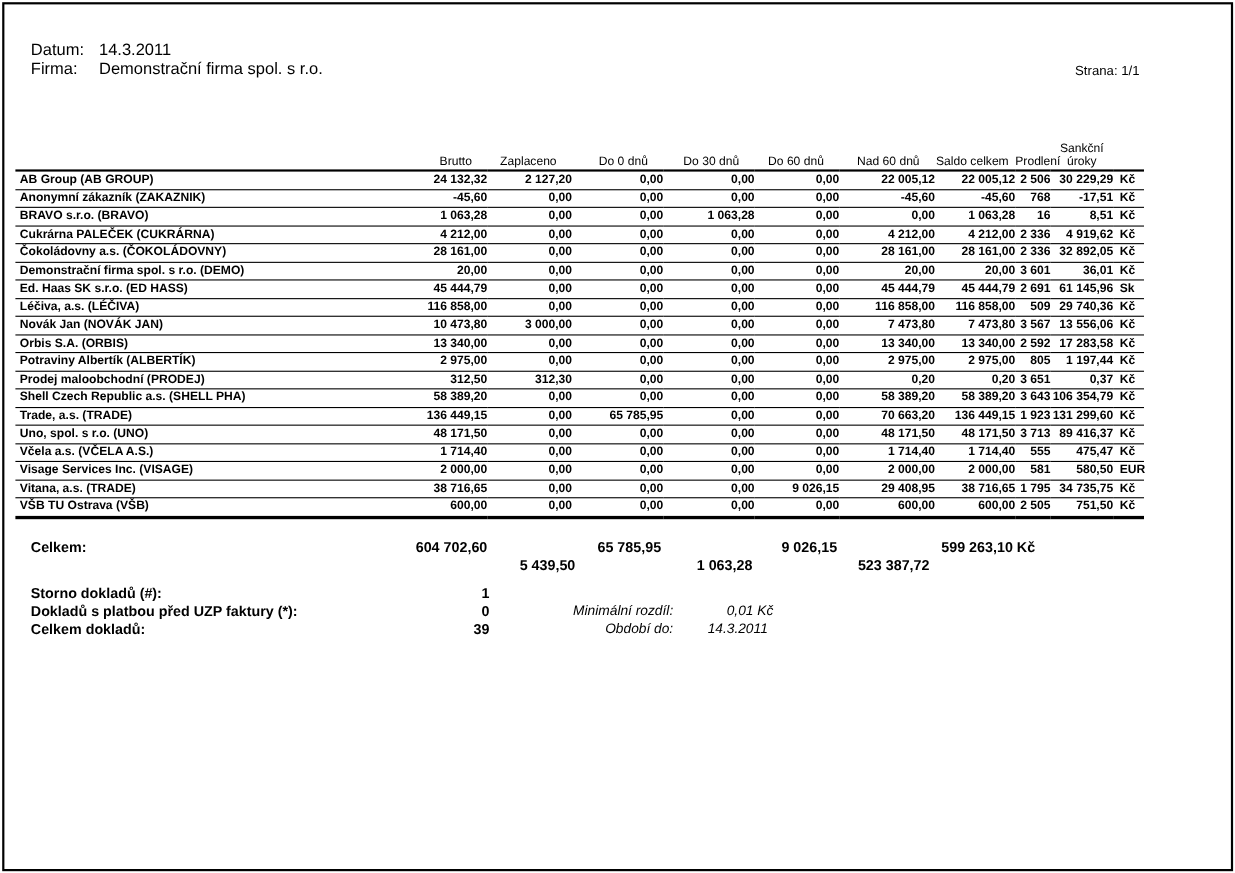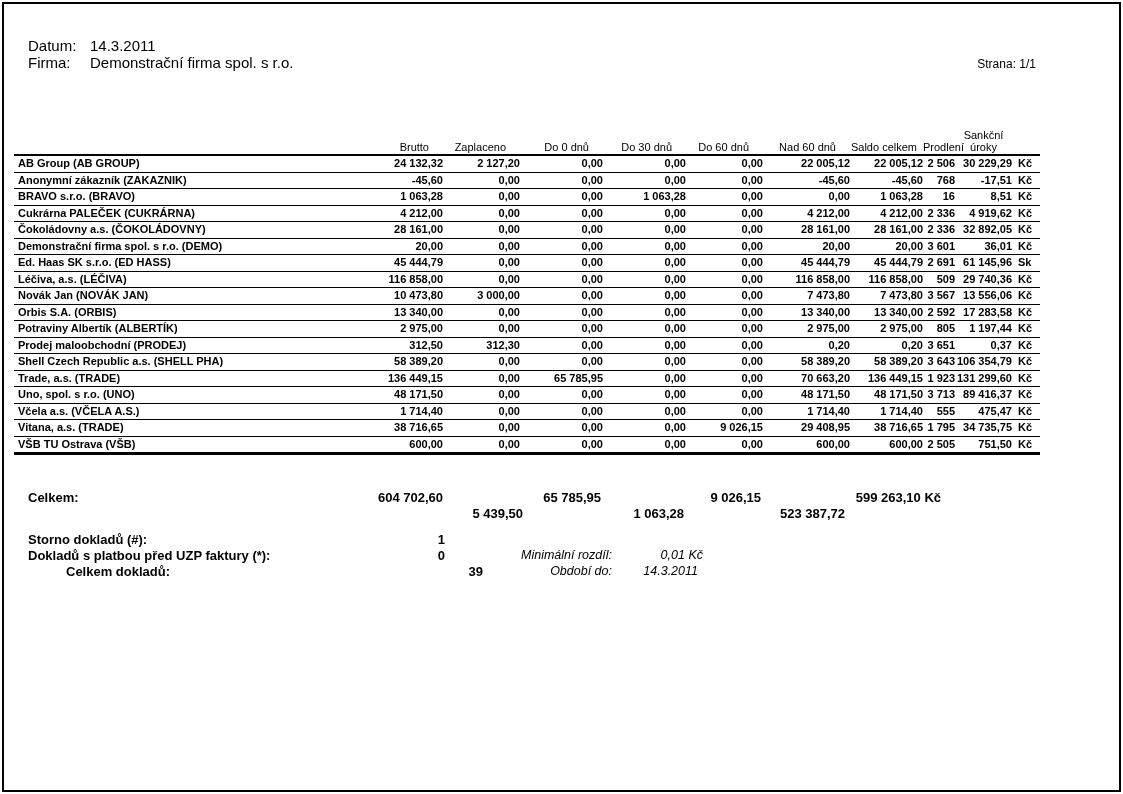--- a/index.html
+++ b/index.html
@@ -299,20 +299,33 @@
           <td>0,00</td>
           <td>0,00</td>
           <td>0,00</td>
           <td>1 714,40</td>
           <td>1 714,40</td>
           <td>555</td>
           <td>475,47</td>
           <td class="c-mena">Kč</td>
         </tr>
 
+        <tr>
+          <td class="c-name">Visage Services Inc. (VISAGE)</td>
+          <td>2 000,00</td>
+          <td>0,00</td>
+          <td>0,00</td>
+          <td>0,00</td>
+          <td>0,00</td>
+          <td>2 000,00</td>
+          <td>2 000,00</td>
+          <td>581</td>
+          <td>580,50</td>
+          <td class="c-mena">EUR</td>
+        </tr>
 
         <tr>
           <td class="c-name">Vitana, a.s. (TRADE)</td>
           <td>38 716,65</td>
           <td>0,00</td>
           <td>0,00</td>
           <td>0,00</td>
           <td>9 026,15</td>
           <td>29 408,95</td>
           <td>38 716,65</td>
@@ -348,21 +361,21 @@
   <div class="tot" style="right:274px;top:502px;">523 387,72</div>
 
   <div class="sum-row" style="top:528px;">
     <span>Storno dokladů (#):</span>
     <span>1</span>
   </div>
   <div class="sum-row" style="top:544px;">
     <span>Dokladů s platbou před UZP faktury (*):</span>
     <span>0</span>
   </div>
-  <div class="sum-row" style="top:560px;margin-left:38px;">
+  <div class="sum-row" style="top:560px;">
     <span>Celkem dokladů:</span>
     <span>39</span>
   </div>
 
   <div class="ital" style="right:507px;top:544px;">Minimální rozdíl:</div>
   <div class="ital" style="right:416px;top:544px;">0,01 Kč</div>
   <div class="ital" style="right:507px;top:560px;">Období do:</div>
   <div class="ital" style="right:421px;top:560px;">14.3.2011</div>
 
 </div>

